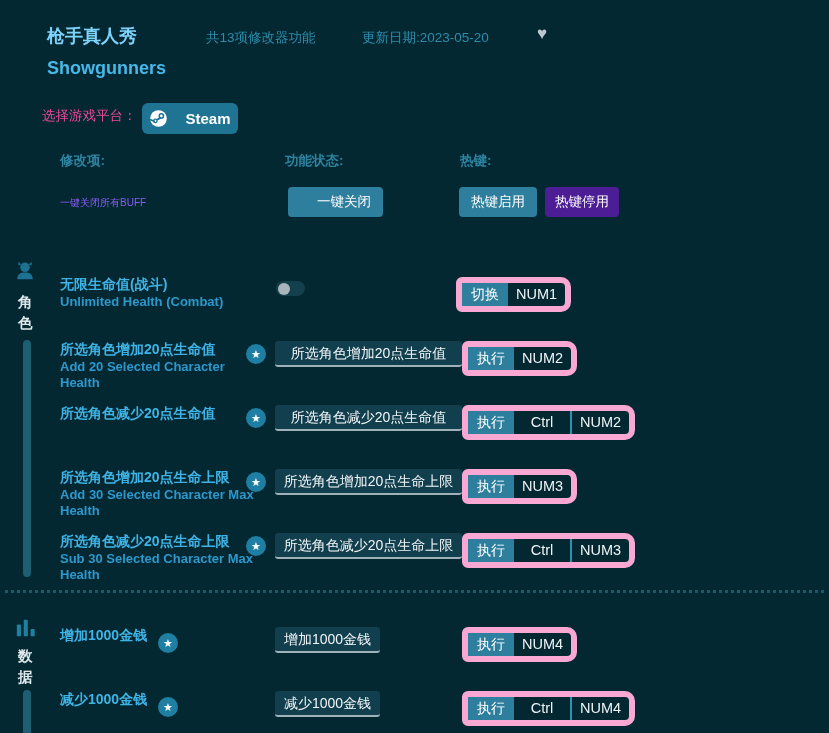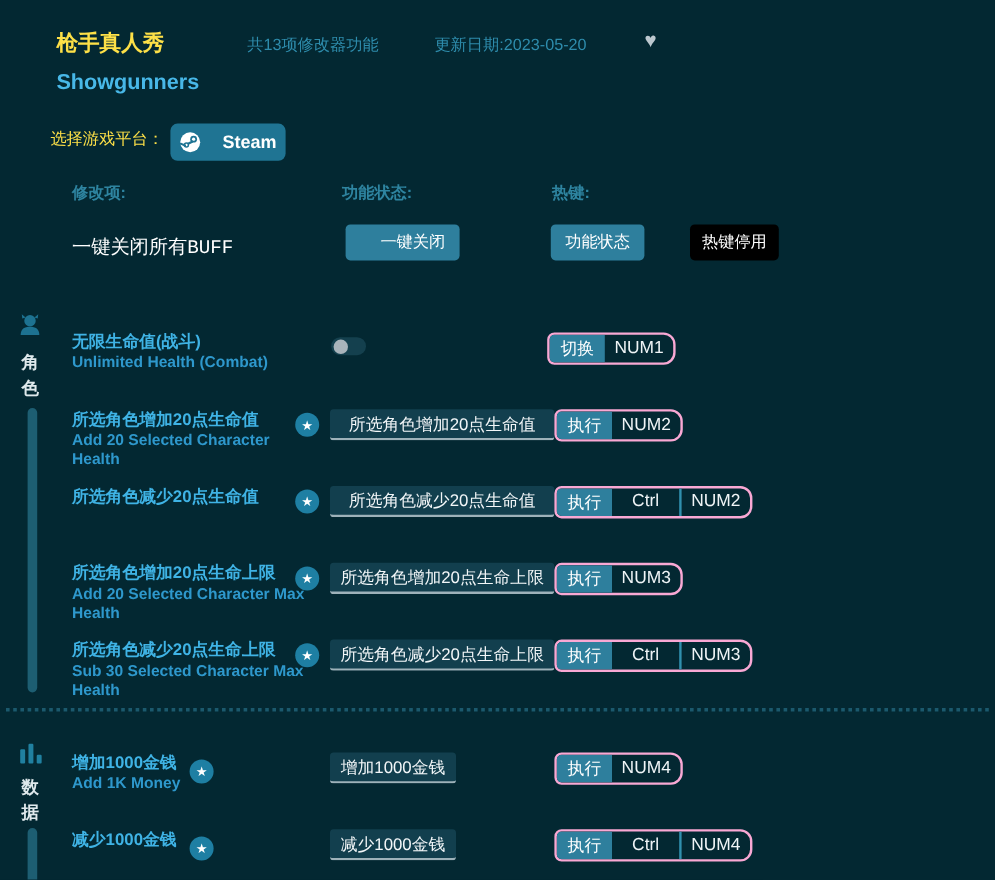--- a/index.html
+++ b/index.html
@@ -4,44 +4,44 @@
 <style>
   html,body{margin:0;padding:0;}
   body{
     width:829px;height:733px;overflow:hidden;position:relative;
     background:#032832;
     font-family:"Liberation Sans","DejaVu Sans",sans-serif;
     -webkit-font-smoothing:antialiased;
   }
   .abs{position:absolute;}
   
-  .title-cn{left:47px;top:24px;font-size:18px;font-weight:bold;color:#fde047;}
+  .title-cn{left:47px;top:24px;font-size:18px;font-weight:bold;color:#7dd3fc;}
   .title-en{left:47px;top:58px;font-size:18px;font-weight:bold;color:#48b8e8;}
   .meta1{left:206px;top:29px;font-size:13.5px;color:#2e8cac;}
   .meta2{left:362px;top:29px;font-size:13.5px;color:#2e8cac;}
   .heart{left:537px;top:25px;font-size:17px;color:#bcc8cf;line-height:17px;}
   
-  .platform-label{left:42px;top:107px;font-size:13.5px;color:#fde047;}
+  .platform-label{left:42px;top:107px;font-size:13.5px;color:#ec4899;}
   .steam-btn{
     left:142px;top:103px;width:96px;height:31px;background:#1f7493;border-radius:6px;
     display:flex;align-items:center;justify-content:center;gap:17px;color:#fff;
     font-size:15px;font-weight:bold;cursor:pointer;
   }
   
   .colhead{font-size:13.5px;font-weight:bold;color:#2e84a0;top:152px;}
   .col1{left:60px;}.col2{left:285px;}.col3{left:460px;}
   
-  .master-label{left:60px;top:196px;font-size:16px;color:#ffffff;font-family:Liberation Mono, monospace;}
+  .master-label{left:60px;top:196px;font-size:10px;color:#8b5cf6;}
   .btn{
     height:30px;border-radius:4px;background:#2e7f9d;color:#fff;font-size:13.5px;
     display:flex;align-items:center;justify-content:center;cursor:pointer;top:187px;
   }
   .btn-close{left:288px;width:78px;padding-left:17px;}
   .btn-hkon{left:459px;width:78px;}
-  .btn-hkoff{left:545px;width:74px;background:#000000;margin-left:30px;}
+  .btn-hkoff{left:545px;width:74px;background:#4c1d95;}
   
   .section{position:absolute;left:0;width:829px;}
   #sec-character{top:256px;height:330px;}
   #sec-data{top:610px;height:123px;}
   .side-icon{position:absolute;left:14px;top:4px;width:22px;height:22px;}
   #sec-data .side-icon{left:15px;top:8px;}
   .vchar{position:absolute;left:18px;font-size:14.5px;font-weight:bold;color:#dfe9ec;}
   .vc0{top:37px;}.vc1{top:58px;}
   .vbar{position:absolute;left:23px;width:8px;border-radius:4px;background:#1d5e72;}
   #sec-character .vbar{top:84px;height:237px;}
@@ -69,21 +69,21 @@
   #sec-data .star{left:98px;top:6px;}
   .field{
     position:absolute;left:215px;top:0;height:24px;line-height:24px;border-radius:3px;
     background:#123f4e;border-bottom:2px solid #9eb2ba;color:#f2f6f8;font-size:14px;
     text-align:center;cursor:pointer;
   }
   .field-wide{width:187px;}
   .field-narrow{width:105px;}
   .chip{
     position:absolute;left:402px;top:0;height:23px;display:inline-flex;
-    border:2px solid #f9a8d4;border-radius:6px 10px 10px 6px;overflow:hidden;
+    border:6px solid #f9a8d4;border-radius:6px 10px 10px 6px;overflow:hidden;
   }
   .r0 .chip{left:396px;top:1px;}
   .chip .action{
     background:#2e7f9d;color:#fff;font-size:14px;line-height:23px;padding:0 9px;cursor:pointer;
   }
   .chip .key{
     color:#eff4f6;font-size:14.5px;line-height:23px;padding:0 8px;min-width:40px;
     text-align:center;
   }
   .chip .key + .key{border-left:2px solid #3090ae;}
@@ -116,21 +116,21 @@
     </svg>
     <span>Steam</span>
   </div>
 
   <div class="abs colhead col1">修改项:</div>
   <div class="abs colhead col2">功能状态:</div>
   <div class="abs colhead col3">热键:</div>
 
   <div class="abs master-label">一键关闭所有BUFF</div>
   <div class="abs btn btn-close">一键关闭</div>
-  <div class="abs btn btn-hkon">功能状态</div>
+  <div class="abs btn btn-hkon">热键启用</div>
   <div class="abs btn btn-hkoff">热键停用</div>
 
   <div class="section" id="sec-character">
     <svg class="side-icon" viewBox="0 0 24 24">
       <path d="M4.5 2 L8 5 L5 6 Z" fill="#1d7291"></path>
       <path d="M19.5 2 L16 5 L19 6 Z" fill="#1d7291"></path>
       <circle cx="12" cy="8" r="5.2" fill="#1d7291"></circle>
       <path d="M3.5 21 C3.5 15.5 7 13.5 12 13.5 C17 13.5 20.5 15.5 20.5 21 Z" fill="#1d7291"></path>
     </svg>
     <div class="vchar vc0">角</div>
@@ -179,21 +179,21 @@
         <div class="chip">
           <span class="action">执行</span>
           <span class="key">Ctrl</span>
           <span class="key">NUM2</span>
         </div>
       </div>
 
       <div class="row r3">
         <div class="label">
           <div class="cn">所选角色增加20点生命上限</div>
-          <div class="en">Add 20 Selected Character Max Health</div>
+          <div class="en">Add 30 Selected Character Max Health</div>
         </div>
         <div class="star">
             <span>★</span>
           </div>
         <div class="field field-wide">所选角色增加20点生命上限</div>
         <div class="chip">
           <span class="action">执行</span>
           <span class="key">NUM3</span>
         </div>
       </div>
@@ -226,21 +226,20 @@
     </svg>
     <div class="vchar vc0">数</div>
     <div class="vchar vc1">据</div>
     <div class="vbar"></div>
 
     <div class="rows">
 
       <div class="row d0">
         <div class="label">
           <div class="cn">增加1000金钱</div>
-          <div class="en">Add 1K Money</div>
         </div>
         <div class="star">
             <span>★</span>
           </div>
         <div class="field field-narrow">增加1000金钱</div>
         <div class="chip">
           <span class="action">执行</span>
           <span class="key">NUM4</span>
         </div>
       </div>

